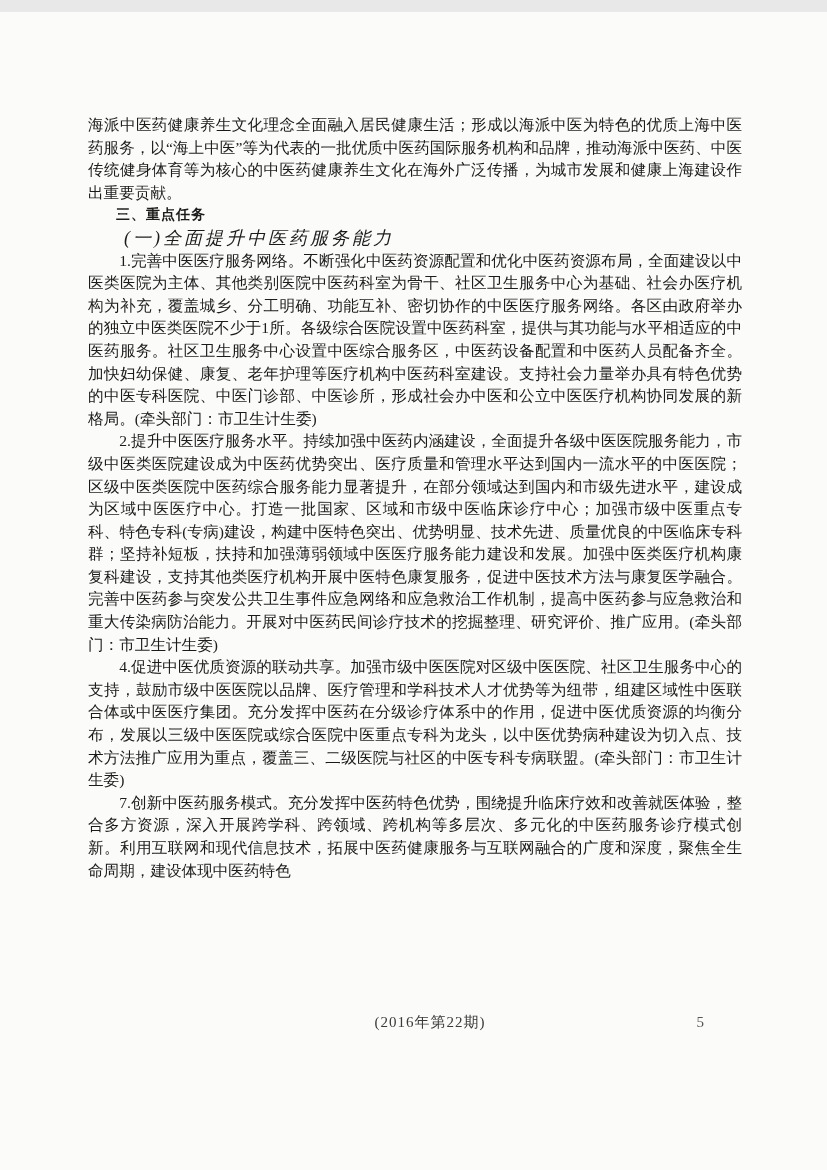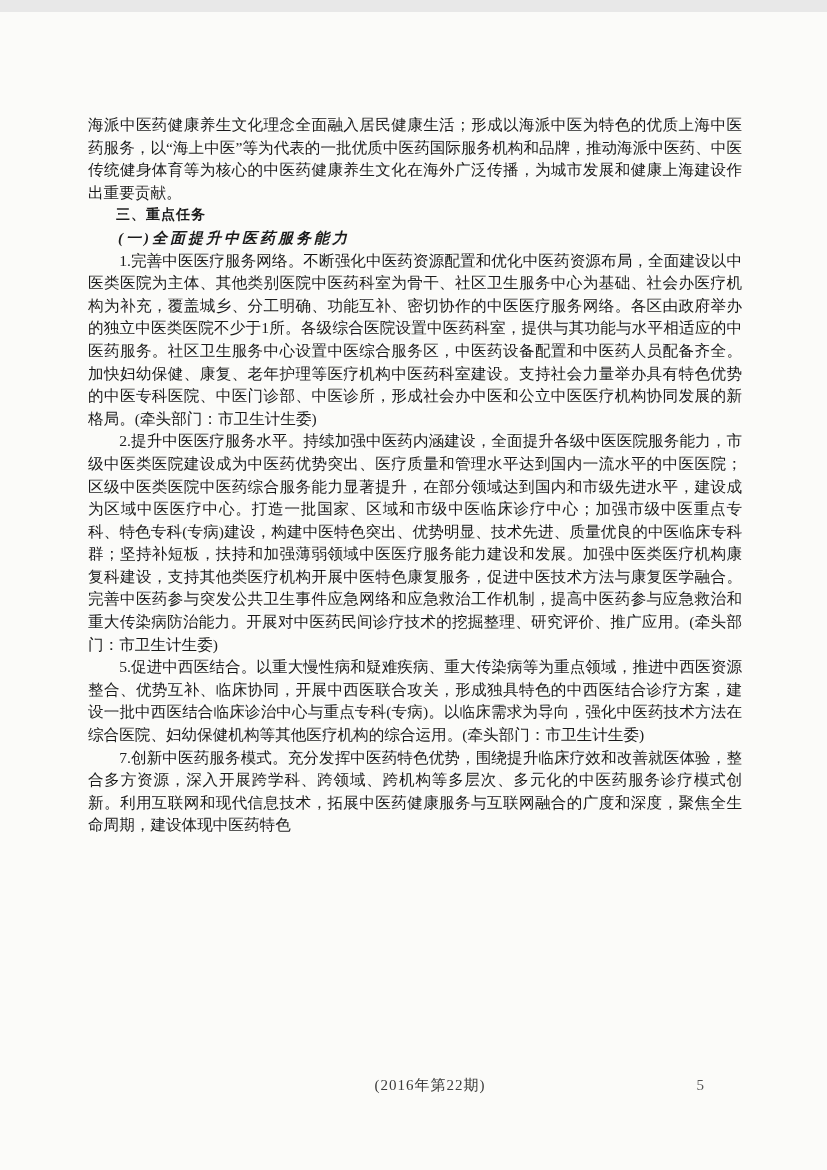--- a/index.html
+++ b/index.html
@@ -38,31 +38,31 @@
   .section-heading {
     margin: 0;
     font-size: 14px;
     line-height: 22.6px;
     font-weight: bold;
     text-indent: 2em;
     letter-spacing: 1px;
   }
   .subsection-heading {
     margin: 0;
-    font-size: 15px;
+    font-size: 18px;
     line-height: 22.6px;
-    font-weight: bold;
+    font-weight: normal;
     font-style: italic;
     text-indent: 2em;
     letter-spacing: 3px;
   }
   .page-footer {
     position: absolute;
     left: 88px;
-    top: 1062px;
+    top: 999px;
     width: 654px;
     height: 24px;
     font-size: 15px;
     line-height: 22px;
     color: #3a3a3a;
   }
   .footer-issue {
     display: block;
     text-align: center;
     padding-left: 30px;
@@ -78,21 +78,21 @@
 </head>
 <body>
 
 <div class="page">
   <main class="text-block">
     <p class="continuation">海派中医药健康养生文化理念全面融入居民健康生活；形成以海派中医为特色的优质上海中医药服务，以“海上中医”等为代表的一批优质中医药国际服务机构和品牌，推动海派中医药、中医传统健身体育等为核心的中医药健康养生文化在海外广泛传播，为城市发展和健康上海建设作出重要贡献。</p>
     <h2 class="section-heading">三、重点任务</h2>
     <h3 class="subsection-heading">(一)全面提升中医药服务能力</h3>
     <p>1.完善中医医疗服务网络。不断强化中医药资源配置和优化中医药资源布局，全面建设以中医类医院为主体、其他类别医院中医药科室为骨干、社区卫生服务中心为基础、社会办医疗机构为补充，覆盖城乡、分工明确、功能互补、密切协作的中医医疗服务网络。各区由政府举办的独立中医类医院不少于1所。各级综合医院设置中医药科室，提供与其功能与水平相适应的中医药服务。社区卫生服务中心设置中医综合服务区，中医药设备配置和中医药人员配备齐全。加快妇幼保健、康复、老年护理等医疗机构中医药科室建设。支持社会力量举办具有特色优势的中医专科医院、中医门诊部、中医诊所，形成社会办中医和公立中医医疗机构协同发展的新格局。(牵头部门：市卫生计生委)</p>
     <p>2.提升中医医疗服务水平。持续加强中医药内涵建设，全面提升各级中医医院服务能力，市级中医类医院建设成为中医药优势突出、医疗质量和管理水平达到国内一流水平的中医医院；区级中医类医院中医药综合服务能力显著提升，在部分领域达到国内和市级先进水平，建设成为区域中医医疗中心。打造一批国家、区域和市级中医临床诊疗中心；加强市级中医重点专科、特色专科(专病)建设，构建中医特色突出、优势明显、技术先进、质量优良的中医临床专科群；坚持补短板，扶持和加强薄弱领域中医医疗服务能力建设和发展。加强中医类医疗机构康复科建设，支持其他类医疗机构开展中医特色康复服务，促进中医技术方法与康复医学融合。完善中医药参与突发公共卫生事件应急网络和应急救治工作机制，提高中医药参与应急救治和重大传染病防治能力。开展对中医药民间诊疗技术的挖掘整理、研究评价、推广应用。(牵头部门：市卫生计生委)</p>
-    <p>5.促进中西医结合。以重大慢性病和疑难疾病、重大传染病等为重点领域，推进中西医资源整合、优势互补、临床协同，开展中西医联合攻关，形成独具特色的中西医结合诊疗方案，建设一批中西医结合临床诊治中心与重点专科(专病)。以临床需求为导向，强化中医药技术方法在综合医院、妇幼保健机构等其他医疗机构的综合运用。(牵头部门：市卫生计生委)</p>
+    <p>4.促进中医优质资源的联动共享。加强市级中医医院对区级中医医院、社区卫生服务中心的支持，鼓励市级中医医院以品牌、医疗管理和学科技术人才优势等为纽带，组建区域性中医联合体或中医医疗集团。充分发挥中医药在分级诊疗体系中的作用，促进中医优质资源的均衡分布，发展以三级中医医院或综合医院中医重点专科为龙头，以中医优势病种建设为切入点、技术方法推广应用为重点，覆盖三、二级医院与社区的中医专科专病联盟。(牵头部门：市卫生计生委)</p>
     <p>7.创新中医药服务模式。充分发挥中医药特色优势，围绕提升临床疗效和改善就医体验，整合多方资源，深入开展跨学科、跨领域、跨机构等多层次、多元化的中医药服务诊疗模式创新。利用互联网和现代信息技术，拓展中医药健康服务与互联网融合的广度和深度，聚焦全生命周期，建设体现中医药特色</p>
   </main>
 
   <footer class="page-footer">
     <span class="footer-issue">(2016年第22期)</span>
     <span class="footer-page-number">5</span>
   </footer>
 </div>
 
 </body></html>

